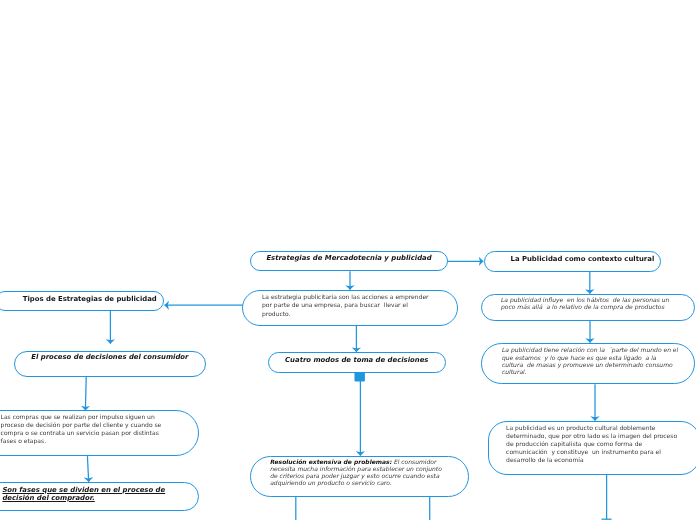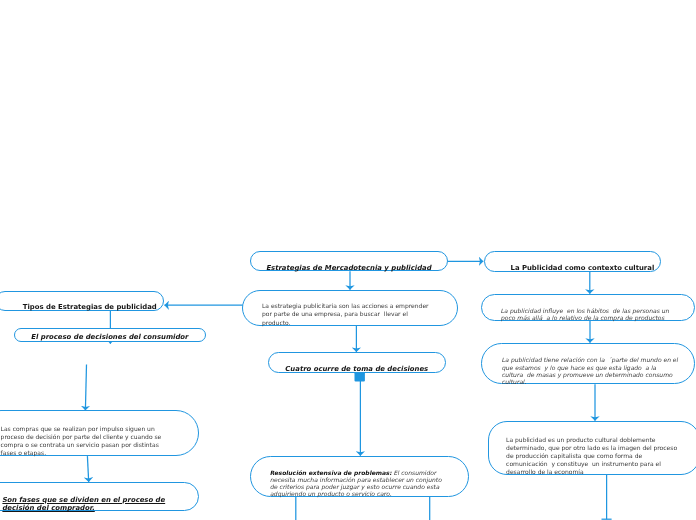--- a/index.html
+++ b/index.html
@@ -2,21 +2,21 @@
 <html><head>
 <meta charset="utf-8">
 <style>
   html,body{margin:0;padding:0;background:#ffffff;}
   body{width:696px;height:520px;overflow:hidden;
        font-family:"DejaVu Sans",sans-serif;}
   #canvas{position:relative;width:696px;height:520px;background:#fff;}
   svg.links{position:absolute;left:0;top:0;width:696px;height:520px;}
   .node{position:absolute;box-sizing:border-box;background:#ffffff;
         border:1.25px solid #2196e0;border-radius:999px;
-        display:flex;align-items:flex-end;}
+        display:flex;align-items:flex-start;}
   .node .txt{display:block;width:100%;transform:translateZ(0);}
   .title{font-weight:bold;font-style:italic;color:#161616;
          font-size:6.88px;text-align:center;line-height:9px;
          position:relative;top:2.5px;}
   .title.up{font-style:normal;padding-left:20px;}
   .desc{font-size:6.0px;color:#3a3a3a;line-height:8.0px;text-align:left;
         white-space:pre-wrap;position:relative;top:2.0px;}
   .desc.it{font-style:italic;}
   .desc b{font-weight:bold;color:#131313;}
 </style>
@@ -56,32 +56,32 @@
   </div>
 
   <div class="node" style="left:483.5px;top:251px;width:177.8px;height:20.5px;">
     <span class="txt title up">La Publicidad como contexto cultural</span>
   </div>
 
   <div class="node" style="left:-4.8px;top:291px;width:169.2px;height:19.9px;">
     <span class="txt title up">Tipos de Estrategias de publicidad</span>
   </div>
 
-  <div class="node" style="left:13.8px;top:328px;width:192.2px;height:14px;">
+  <div class="node" style="left:13.8px;top:351px;width:192.2px;height:26px;">
     <span class="txt title" style="top:1.4px;">El proceso de decisiones del consumidor</span>
   </div>
 
   <div class="node" style="left:242.4px;top:290px;width:215.8px;height:36px;padding-left:18.6px;">
     <span class="txt desc" style="line-height:8.3px;">La estrategia publicitaria son las acciones a emprender
 por parte de una empresa, para buscar  llevar el
 producto.</span>
   </div>
 
   <div class="node" style="left:268px;top:352px;width:177.5px;height:20.6px;">
-    <span class="txt title">Cuatro ocurre de toma de decisiones</span>
+    <span class="txt title">Cuatro modos de toma de decisiones</span>
   </div>
 
   <div class="node" style="left:481px;top:293.8px;width:213.5px;height:27px;padding-left:19px;">
     <span class="txt desc it" style="line-height:6.9px;">La publicidad influye  en los hábitos  de las personas un
 poco más allá  a lo relativo de la compra de productos</span>
   </div>
 
   <div class="node" style="left:481px;top:343.3px;width:213.5px;height:41.1px;padding-left:20px;">
     <span class="txt desc it" style="line-height:7.3px;">La publicidad tiene relación con la  ´parte del mundo en el
 que estamos  y lo que hace es que esta ligado  a la

